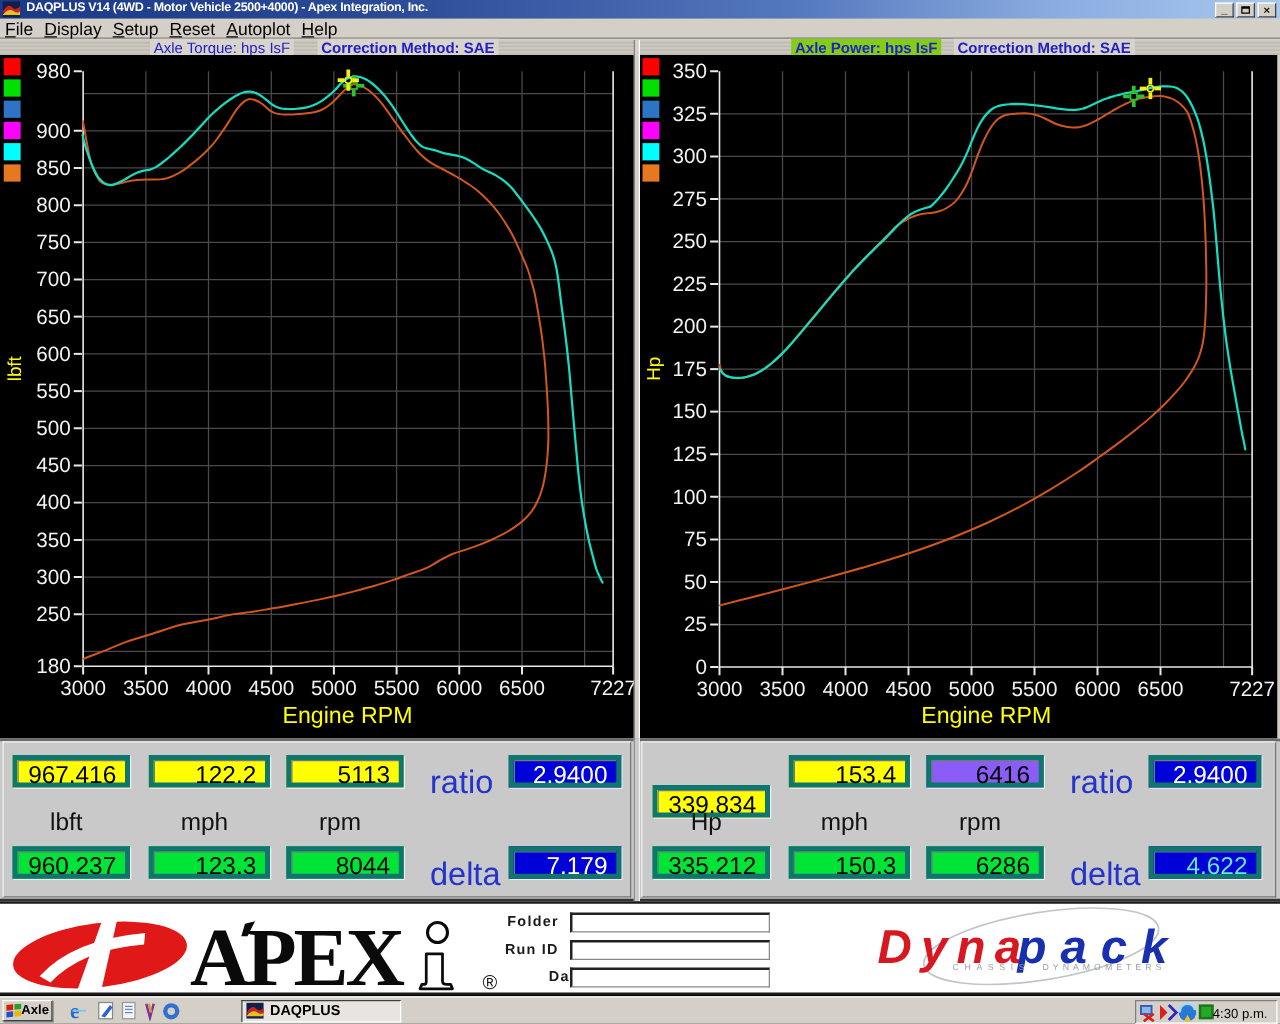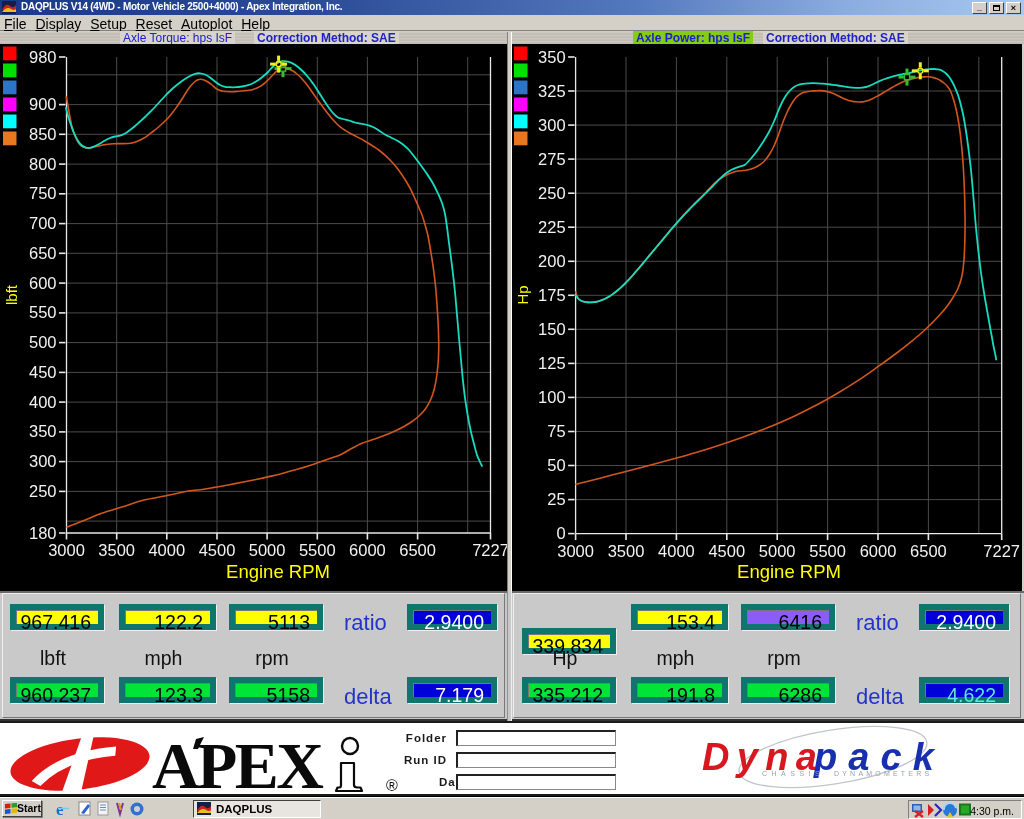--- a/index.html
+++ b/index.html
@@ -1,19 +1,19 @@
 <!DOCTYPE html>
 <html><head><meta charset="utf-8"><style>
 *{margin:0;padding:0;box-sizing:border-box;-webkit-font-smoothing:antialiased}
 body{width:1024px;height:819px;overflow:hidden;font-family:"Liberation Sans",sans-serif;background:#000}
 #root{position:absolute;left:0;top:0;width:1024px;height:740px;background:#d4d0c8}
-.vbox{position:absolute;height:26px;border:6px solid #0f766e;box-shadow:1px 1px 0 #efefef, inset 1px 1px 0 #777;
+.vbox{position:absolute;height:26px;border:4px solid #0f766e;box-shadow:1px 1px 0 #efefef, inset 1px 1px 0 #777;
  font-size:19.5px;line-height:24px;text-align:right;padding-right:7px;color:#000}
 .ulab{position:absolute;height:20px;font-size:19.5px;text-align:center;color:#111}
-.rlab{position:absolute;font-size:22px;color:#2334cc}
+.rlab{position:absolute;font-size:26px;color:#2334cc}
 .mitem{display:inline-block;margin:0 2.2px;font-size:14px;color:#000}
 .mitem:first-child{margin-left:4px}
 .u{text-decoration:underline}
 </style></head><body>
 <div id="root">
 <div style="position:absolute;left:0;top:0;width:1024px;height:15px;background:linear-gradient(90deg,#1a3a88 0%,#2a4a96 30%,#5478be 62%,#8aabdf 82%,#a8c8f0 100%)">
  <svg style="position:absolute;left:2px;top:1px" width="14" height="13" viewBox="0 0 14 13">
    <rect width="14" height="13" fill="#10204a"></rect>
    <path d="M0,9 Q4,1 8,5 Q11,8 14,4 L14,9 Z" fill="#cc2222"></path>
    <path d="M0,11 Q5,5 9,8 Q12,10 14,8 L14,11 Z" fill="#e8c020"></path>
@@ -247,33 +247,33 @@
     <div style="position:absolute;left:507px;top:32px;width:5px;height:560px;background:#d4d0c8;border-left:1px solid #808080;border-right:1px solid #fff"></div>
     <div style="position:absolute;left:0px;top:591px;width:1024px;height:130px;background:#c9c9c9;border-top:2px solid #6a6a6a;border-bottom:2px solid #333"></div>
     <div style="position:absolute;left:507px;top:591px;width:5px;height:130px;background:#c9c9c9;border-left:1px solid #909090;border-right:1px solid #eee"></div>
     <div style="position:absolute;left:2px;top:593px;width:503px;height:125px;border:1px solid #efefef;border-right-color:#777;border-bottom-color:#777"></div>
     <div style="position:absolute;left:513px;top:593px;width:508px;height:125px;border:1px solid #efefef;border-right-color:#777;border-bottom-color:#777"></div>
     <div class="vbox" style="left:10px;top:604px;width:94px;background:#ffff00">967.416</div>
     <div class="vbox" style="left:119px;top:604px;width:97px;background:#ffff00">122.2</div>
     <div class="vbox" style="left:229px;top:604px;width:94px;background:#ffff00">5113</div>
     <div class="vbox" style="left:10px;top:677px;width:94px;background:#00e438">960.237</div>
     <div class="vbox" style="left:119px;top:677px;width:97px;background:#00e438">123.3</div>
-    <div class="vbox" style="left:229px;top:677px;width:94px;background:#00e438">5158</div>
+    <div class="vbox" style="left:229px;top:677px;width:94px;background:#00e438">8044</div>
     <div class="ulab" style="left:6px;top:647px;width:94px">lbft</div>
     <div class="ulab" style="left:115px;top:647px;width:97px">mph</div>
     <div class="ulab" style="left:225px;top:647px;width:94px">rpm</div>
     <div class="vbox" style="left:407px;top:604px;width:90px;background:#0000d8;color:#fff">2.9400</div>
     <div class="vbox" style="left:407px;top:677px;width:90px;background:#0000d8;color:#fff">7.179</div>
     <div class="rlab" style="left:344px;top:610px;">ratio</div>
     <div class="rlab" style="left:344px;top:684px;">delta</div>
     <div class="vbox" style="left:522px;top:628px;width:94px;background:#ffff00">339.834</div>
     <div class="vbox" style="left:631px;top:604px;width:97px;background:#ffff00">153.4</div>
     <div class="vbox" style="left:741px;top:604px;width:94px;background:#8b5cf6">6416</div>
     <div class="vbox" style="left:522px;top:677px;width:94px;background:#00e438">335.212</div>
-    <div class="vbox" style="left:631px;top:677px;width:97px;background:#00e438">191.8</div>
+    <div class="vbox" style="left:631px;top:677px;width:97px;background:#00e438">150.3</div>
     <div class="vbox" style="left:741px;top:677px;width:94px;background:#00e438">6286</div>
     <div class="ulab" style="left:518px;top:647px;width:94px">Hp</div>
     <div class="ulab" style="left:627px;top:647px;width:97px">mph</div>
     <div class="ulab" style="left:737px;top:647px;width:94px">rpm</div>
     <div class="vbox" style="left:919px;top:604px;width:90px;background:#0000d8;color:#fff">2.9400</div>
     <div class="vbox" style="left:919px;top:677px;width:90px;background:#0000d8;color:#5eead4">4.622</div>
     <div class="rlab" style="left:856px;top:610px;">ratio</div>
     <div class="rlab" style="left:856px;top:684px;">delta</div>
 <div style="position:absolute;left:0;top:721px;width:1024px;height:75px;background:#fff;border-top:2px solid #1a1a1a;border-bottom:2px solid #1a1a1a">
 </div>
@@ -305,21 +305,21 @@
   <text x="144" y="54" font-family="Liberation Sans" font-size="7" letter-spacing="3.2" fill="#9aa0a8">DYNAMOMETERS</text>
 </svg>
 <div style="position:absolute;left:0;top:797px;width:1024px;height:22px;background:#d4d0c8;border-top:1px solid #fff">
  <div style="position:absolute;left:2px;top:2px;width:40px;height:17px;background:#d4d0c8;border:1px solid;border-color:#fff #404040 #404040 #fff;box-shadow:1px 1px 0 #808080">
    <svg style="position:absolute;left:2px;top:2px" width="13" height="12" viewBox="0 0 13 12">
      <rect x="0" y="1" width="5.5" height="4.5" fill="#d82000" transform="skewY(-6)"></rect>
      <rect x="6.5" y="1" width="5.5" height="4.5" fill="#28a028" transform="skewY(-6)"></rect>
      <rect x="0" y="6.5" width="5.5" height="4.5" fill="#2050d8" transform="skewY(-6)"></rect>
      <rect x="6.5" y="6.5" width="5.5" height="4.5" fill="#e8b800" transform="skewY(-6)"></rect>
    </svg>
-   <span style="position:absolute;left:14px;top:1px;font-size:10.5px;font-weight:bold">Start</span>
+   <span style="position:absolute;left:14px;top:1px;font-size:10.5px;font-weight:bold">Axle</span>
  </div>
  <svg style="position:absolute;left:55px;top:3px" width="90" height="16" viewBox="0 0 90 16">
    <text x="1" y="13.5" font-size="17" font-weight="bold" fill="#2468c8" font-family="Liberation Serif">e</text>
    <path d="M3,7.5 h11" stroke="#78c8f0" stroke-width="1.6"></path>
    <rect x="24" y="1" width="11" height="13" fill="#fff" stroke="#888"></rect>
    <path d="M26,12 L33,3 l2,2 L29,13 Z" fill="#2864d8"></path>
    <rect x="43" y="1" width="10" height="13" fill="#f4f4f4" stroke="#999"></rect>
    <path d="M45,4 h6 M45,6.5 h6 M45,9 h6" stroke="#6888c8" stroke-width="1"></path>
    <path d="M62,2 l3,11 l3,-11" stroke="#8030a0" stroke-width="2" fill="none"></path>
    <path d="M64,2 l2,7" stroke="#d0a020" stroke-width="2" fill="none"></path>

